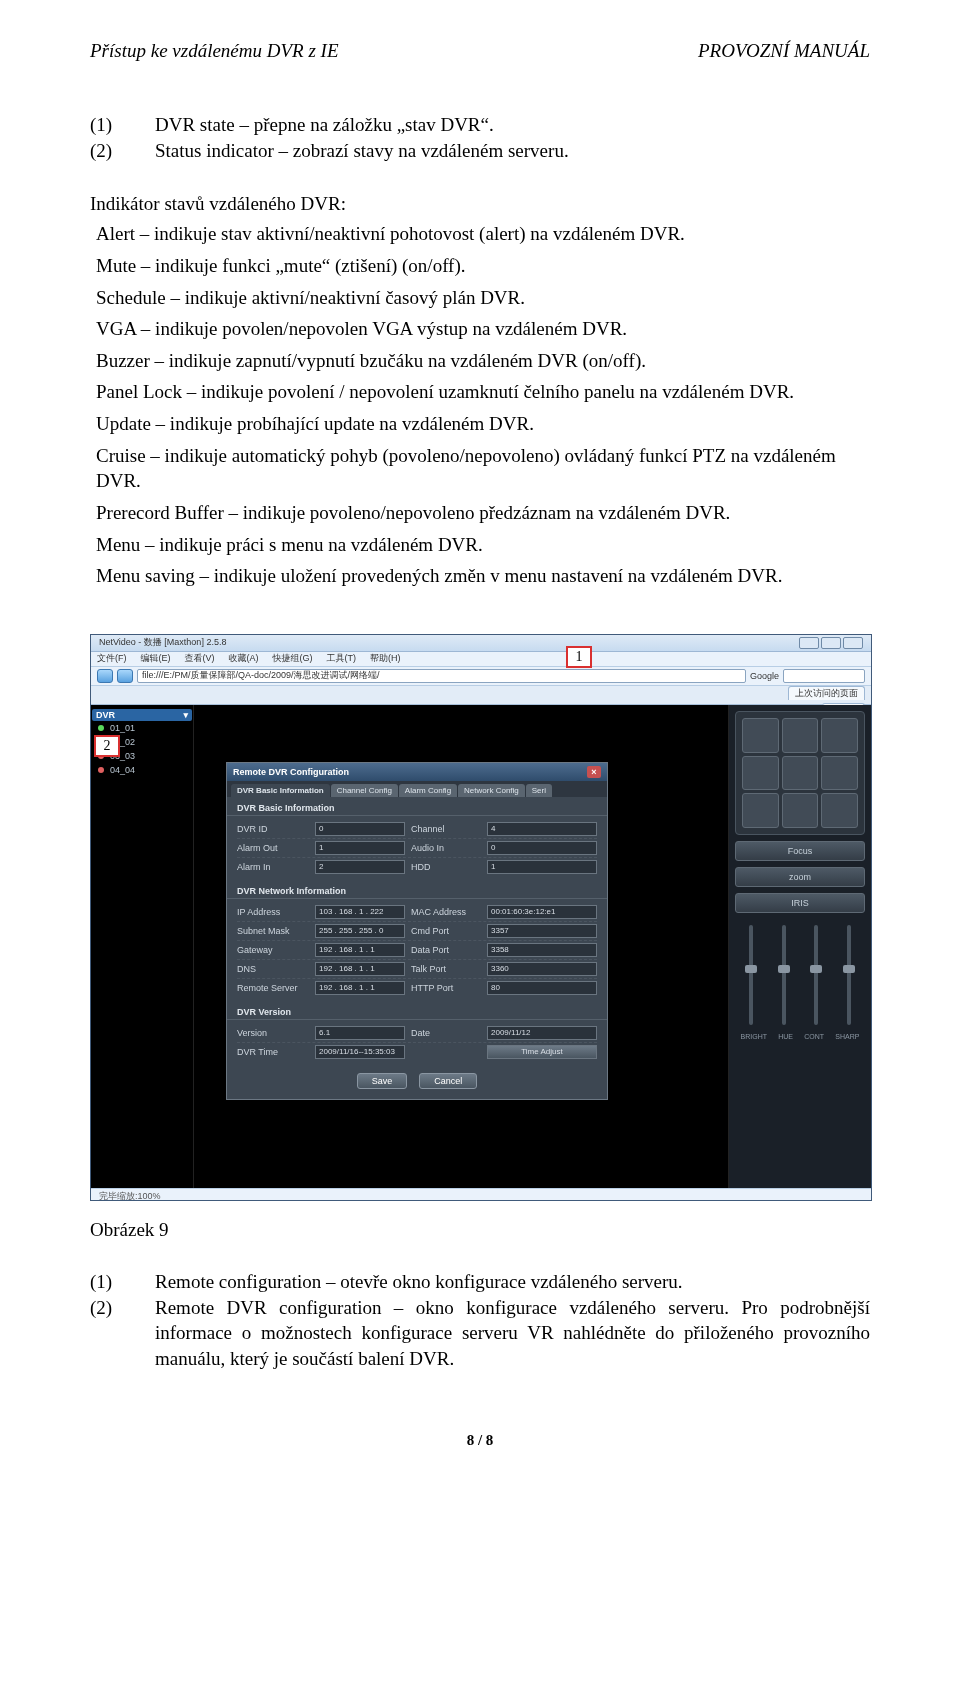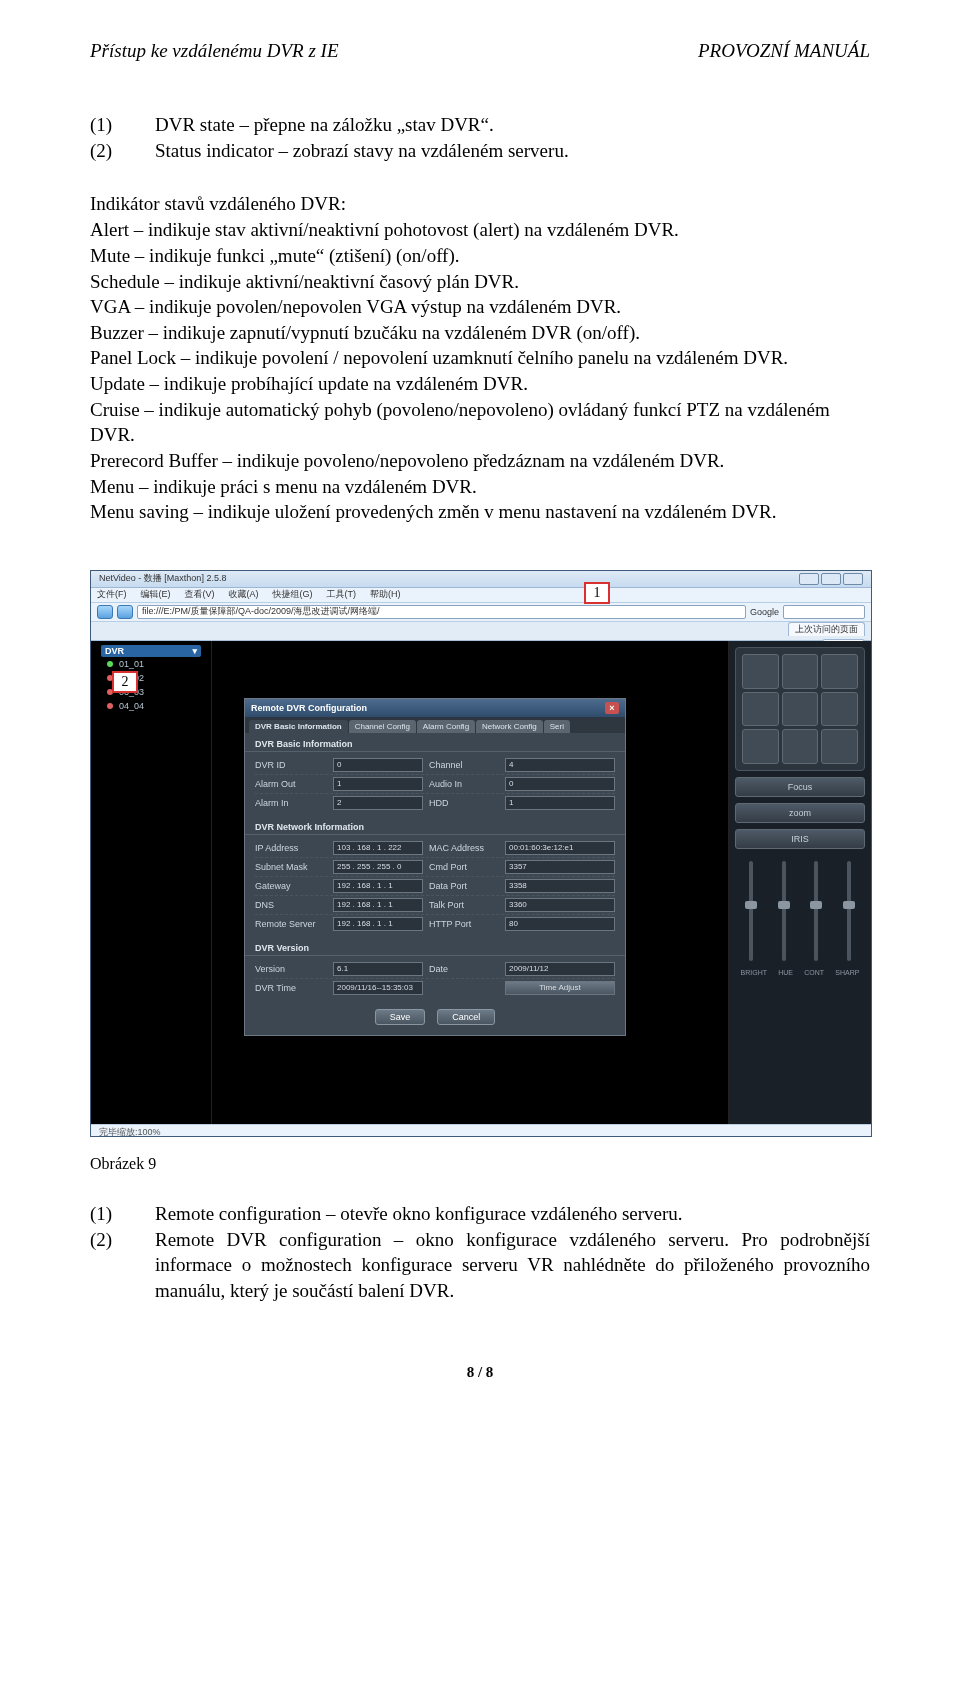--- a/index.html
+++ b/index.html
@@ -34,28 +34,28 @@
   .subhead {
     font-size: 19px;
     margin-bottom: 2px;
   }
   .body-text {
     font-size: 19px;
     line-height: 1.35;
     margin-bottom: 45px;
     text-align: left;
   }
-  .body-text div { margin: 0; }
+  .body-text div { margin: 6px; }
   .section-title {
     font-size: 22px;
     font-weight: bold;
     margin-bottom: 35px;
   }
   .result-label {
-    font-size: 16px;
+    font-size: 19px;
     margin-top: 18px;
     margin-bottom: 28px;
   }
   .footer {
     text-align: center;
     font-weight: bold;
     font-size: 15px;
     margin-top: 60px;
   }
 
@@ -121,21 +121,21 @@
 
   .ss-black {
     position: relative;
     background: #000;
     height: calc(565px - 16px - 14px - 18px - 18px - 16px);
     display:flex;
   }
   .ss-sidebar {
     width: 100px;
     border-right: 1px solid #222;
-    padding: 4px 10px;
+    padding: 4px 1px;
     color: #cfd8e0;
   }
   .ss-tree-hdr {
     background: #2a65a3;
     color:#fff; font-weight:bold;
     padding:1px 4px; display:flex; justify-content:space-between; align-items:center;
     border-radius:2px;
   }
   .ss-tree-item {
     padding:2px 0 2px 18px;

